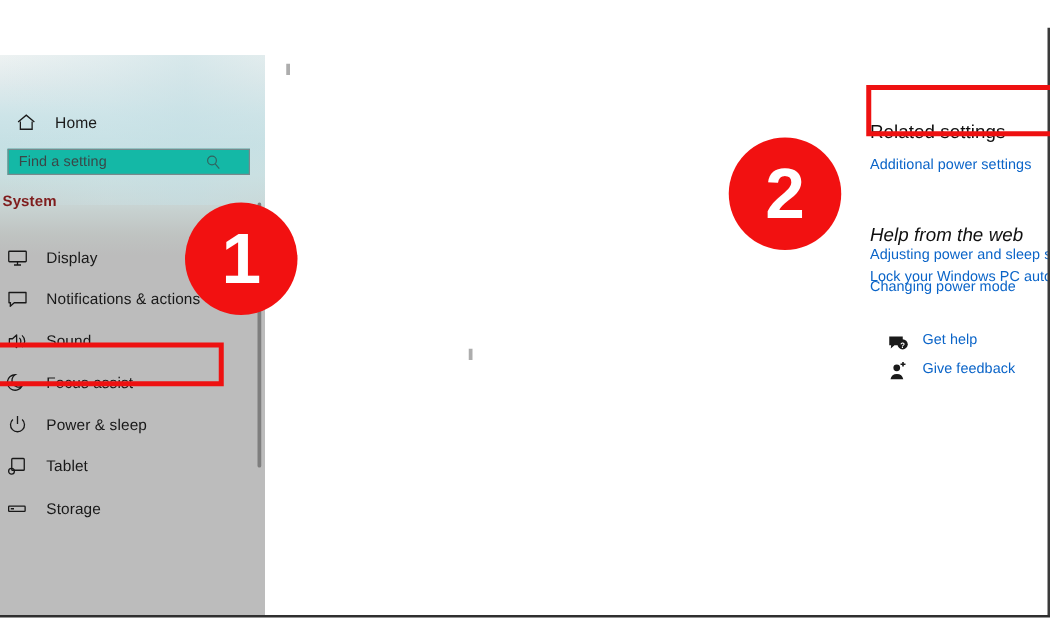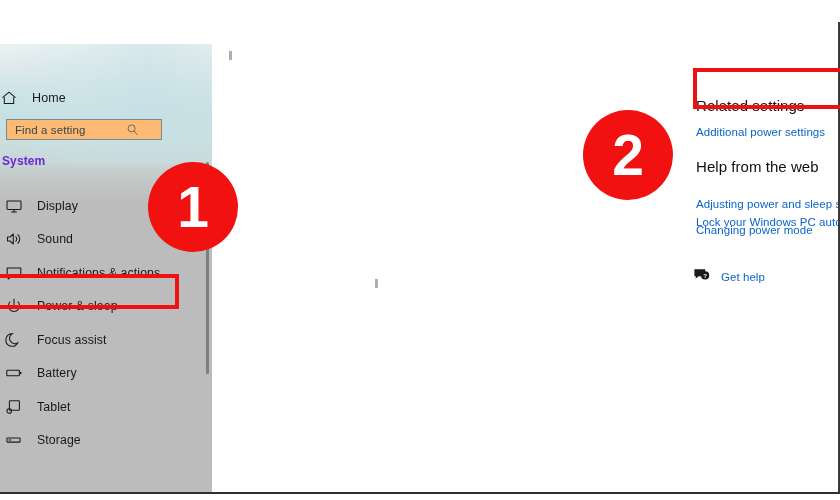--- a/index.html
+++ b/index.html
@@ -88,42 +88,43 @@
   }
 
   .home-row {
     position: absolute;
     left: 0;
     top: 40px;
     width: 200px;
     height: 28px;
     display: flex;
     align-items: center;
+    padding-left: 12px;
     box-sizing: border-box;
   }
   .home-icon {
     width: 18px; height: 18px;
     margin-right: 14px;
     display: inline-flex;
     align-items: center;
     justify-content: center;
   }
   .home-label {
     font-size: 12.5px;
     color: #1b1b1b;
     letter-spacing: 0.1px;
   }
 
   .search-box {
     position: absolute;
     left: 6px;
     top: 75px;
-    width: 156px;
+    width: 194px;
     height: 21px;
-    background: #fdba74;
+    background: #14b8a6;
     border: 1px solid #77898c;
     box-sizing: border-box;
     display: flex;
     align-items: center;
     padding: 0 22px 0 8px;
   }
   .search-placeholder {
     flex: 1;
     font-size: 11.5px;
     color: #3a4748;
@@ -136,21 +137,21 @@
     justify-content: center;
     opacity: 0.75;
   }
 
   .group-header {
     position: absolute;
     left: 0px;
     top: 110px;
     font-size: 12px;
     font-weight: bold;
-    color: #6d28d9;
+    color: #7f1d1d;
     letter-spacing: 0.1px;
   }
 
   #nav-list {
     position: absolute;
     left: 0;
     top: 145px;
     width: 205px;
   }
   .nav-item {
@@ -214,30 +215,30 @@
   .rp-link {
     position: absolute;
     font-size: 11.5px;
     color: #0a64c8;
     letter-spacing: 0.05px;
     white-space: nowrap;
     margin-top: 12px;
   }
   #related-heading { left: 3px; top: 53px; }
   #related-link    { left: 3px; top: 70px; }
-  #help-heading    { left: 3px; top: 114px; }
+  #help-heading    { left: 3px; top: 136px; font-style: italic; }
   #web-link-0      { left: 3px; top: 142px; }
   #web-link-1      { left: 3px; top: 160px; }
   #web-link-2      { left: 3px; top: 168px; }
 
   .support-row {
     position: absolute;
     display: flex;
-    align-items: flex-end;
-    left: 0;
+    align-items: flex-start;
+    left: 17px;
   }
   #support-0 { top: 222px; }
   #support-1 { top: 245px; }
   .support-icon {
     width: 17px; height: 17px;
     margin-right: 11px;
     display: inline-flex;
     align-items: center;
     justify-content: center;
     flex: 0 0 auto;
@@ -350,65 +351,56 @@
               <line x1="6.2" y1="15" x2="11.8" y2="15" stroke="#181818" stroke-width="1.05"></line>
               <line x1="9" y1="12.4" x2="9" y2="15" stroke="#181818" stroke-width="1.05"></line>
             </svg>
           </span>
           <span class="nav-label">Display</span>
         </div>
 
         <div class="nav-item">
           <span class="nav-icon">
             <svg width="18" height="18" viewBox="0 0 18 18">
+              <path d="M2.2 4 L15.8 4 L15.8 12.2 L6.4 12.2 L3.2 15 L3.4 12.2 L2.2 12.2 Z" fill="none" stroke="#181818" stroke-width="1.05" stroke-linejoin="round"></path>
+            </svg>
+          </span>
+          <span class="nav-label">Notifications &amp; actions</span>
+        </div>
+
+        <div class="nav-item">
+          <span class="nav-icon">
+            <svg width="18" height="18" viewBox="0 0 18 18">
               <path d="M2.5 7 L5 7 L8.3 4 L8.3 14 L5 11 L2.5 11 Z" fill="none" stroke="#181818" stroke-width="1.05" stroke-linejoin="round"></path>
               <path d="M10.5 6.3 A3.6 3.6 0 0 1 10.5 11.7" fill="none" stroke="#181818" stroke-width="1.05"></path>
               <path d="M12.6 4.3 A6.2 6.2 0 0 1 12.6 13.7" fill="none" stroke="#181818" stroke-width="1.05"></path>
             </svg>
           </span>
           <span class="nav-label">Sound</span>
         </div>
 
         <div class="nav-item">
           <span class="nav-icon">
             <svg width="18" height="18" viewBox="0 0 18 18">
-              <path d="M2.2 4 L15.8 4 L15.8 12.2 L6.4 12.2 L3.2 15 L3.4 12.2 L2.2 12.2 Z" fill="none" stroke="#181818" stroke-width="1.05" stroke-linejoin="round"></path>
-            </svg>
-          </span>
-          <span class="nav-label">Notifications &amp; actions</span>
+              <path d="M12.6 11.9 A6.2 6.2 0 1 1 7.1 2.8 A5.2 5.2 0 0 0 12.6 11.9 Z" fill="none" stroke="#181818" stroke-width="1.05"></path>
+            </svg>
+          </span>
+          <span class="nav-label">Focus assist</span>
         </div>
 
         <div class="nav-item">
           <span class="nav-icon">
             <svg width="18" height="18" viewBox="0 0 18 18">
               <path d="M5.3 4.6 A5.6 5.6 0 1 0 12.7 4.6" fill="none" stroke="#181818" stroke-width="1.05"></path>
               <line x1="9" y1="1.8" x2="9" y2="8.1" stroke="#181818" stroke-width="1.05"></line>
             </svg>
           </span>
           <span class="nav-label">Power &amp; sleep</span>
         </div>
 
-        <div class="nav-item">
-          <span class="nav-icon">
-            <svg width="18" height="18" viewBox="0 0 18 18">
-              <path d="M12.6 11.9 A6.2 6.2 0 1 1 7.1 2.8 A5.2 5.2 0 0 0 12.6 11.9 Z" fill="none" stroke="#181818" stroke-width="1.05"></path>
-            </svg>
-          </span>
-          <span class="nav-label">Focus assist</span>
-        </div>
-
-        <div class="nav-item">
-          <span class="nav-icon">
-            <svg width="18" height="18" viewBox="0 0 18 18">
-              <rect x="1.8" y="6.2" width="12.6" height="5.6" rx="0.7" fill="none" stroke="#181818" stroke-width="1.05"></rect>
-              <rect x="14.9" y="7.9" width="1.5" height="2.2" fill="#181818"></rect>
-            </svg>
-          </span>
-          <span class="nav-label">Battery</span>
-        </div>
 
         <div class="nav-item">
           <span class="nav-icon">
             <svg width="18" height="18" viewBox="0 0 18 18">
               <rect x="4.4" y="2.8" width="10" height="9.4" rx="0.7" fill="none" stroke="#181818" stroke-width="1.05"></rect>
               <circle cx="4.2" cy="13" r="2.3" fill="none" stroke="#181818" stroke-width="1.05"></circle>
             </svg>
           </span>
           <span class="nav-label">Tablet</span>
         </div>
@@ -450,20 +442,31 @@
         <span class="support-icon">
           <svg width="17" height="17" viewBox="0 0 17 17">
             <path d="M1.4 3.2 L12.2 3.2 L12.2 10.2 L5.6 10.2 L2.6 12.8 L2.9 10.2 L1.4 10.2 Z" fill="#1a1a1a"></path>
             <circle cx="12.1" cy="9.4" r="4.1" fill="#1a1a1a"></circle>
             <text x="12.1" y="12.1" font-size="6.2" font-family="Liberation Sans, sans-serif" fill="#ffffff" text-anchor="middle" font-weight="bold">?</text>
           </svg>
         </span>
         <span class="support-label">Get help</span>
       </div>
 
+      <div class="support-row" id="support-1">
+        <span class="support-icon">
+          <svg width="17" height="17" viewBox="0 0 17 17">
+            <circle cx="7.4" cy="5.2" r="2.7" fill="#1a1a1a"></circle>
+            <path d="M2.4 14.4 A5.2 5.2 0 0 1 12.6 14.4 Z" fill="#1a1a1a"></path>
+            <line x1="10.4" y1="2.4" x2="14.4" y2="2.4" stroke="#1a1a1a" stroke-width="1.3"></line>
+            <line x1="12.4" y1="0.6" x2="12.4" y2="4.2" stroke="#1a1a1a" stroke-width="1.3"></line>
+          </svg>
+        </span>
+        <span class="support-label">Give feedback</span>
+      </div>
 
     </div>
 
     <div class="win-right-border"></div>
   </div>
 
   <div class="win-bottom-border"></div>
 
   <div class="artifact" id="artifact-a"></div>
   <div class="artifact" id="artifact-b"></div>

